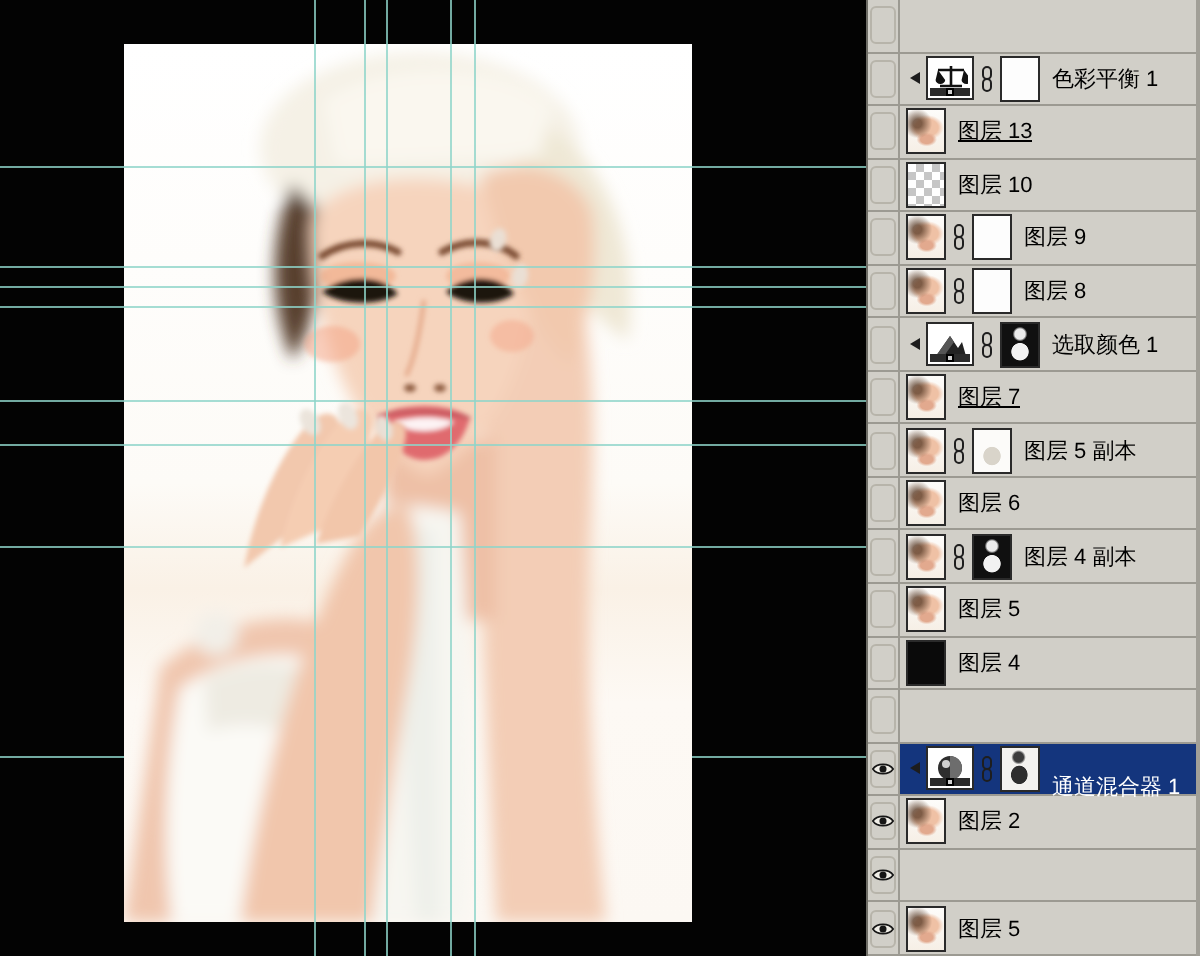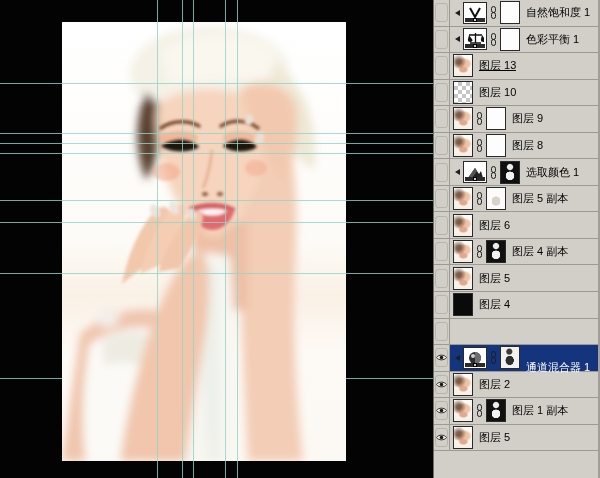--- a/index.html
+++ b/index.html
@@ -161,37 +161,20 @@
         <div class="guide-h" style="top: 222px;"></div>
         <div class="guide-h" style="top: 273px;"></div>
       </div>
   </div>
 
   <div class="panel">
       <div class="lrow">
     <div class="eyebox">
       <span class="eyeframe"></span>
     </div>
-    <div class="rowcontent">
-      <span class="adj-badge"></span>
-      <span class="thumb thumb-adj">
-            <svg width="16" height="13" viewBox="0 0 16 13">
-              <path d="M3 2 L8 11 L13 2" fill="none" stroke="#111" stroke-width="2"></path>
-            </svg>
-            <span class="adj-slider"></span>
-          </span>
-      <span class="linkicn">
-        <svg width="7" height="13" viewBox="0 0 7 13">
-              <rect x="1.5" y="0.5" width="4" height="6" rx="2" fill="none" stroke="#1e1e1e"></rect>
-              <rect x="1.5" y="6.5" width="4" height="6" rx="2" fill="none" stroke="#1e1e1e"></rect>
-            </svg>
-      </span>
-      <span class="thumb mask mask-white"></span>
-      <span class="lname">自然饱和度 1</span>
-    </div>
   </div>
       <div class="lrow">
     <div class="eyebox">
       <span class="eyeframe"></span>
     </div>
     <div class="rowcontent">
       <span class="adj-badge"></span>
       <span class="thumb thumb-adj">
             <svg width="17" height="14" viewBox="0 0 17 14">
               <path d="M8.5 1 V11 M3 11 H14 M2 3 H15" stroke="#111" stroke-width="1.3" fill="none"></path>
@@ -279,20 +262,31 @@
             <span class="adj-slider"></span>
           </span>
       <span class="linkicn">
         <svg width="7" height="13" viewBox="0 0 7 13">
               <rect x="1.5" y="0.5" width="4" height="6" rx="2" fill="none" stroke="#1e1e1e"></rect>
               <rect x="1.5" y="6.5" width="4" height="6" rx="2" fill="none" stroke="#1e1e1e"></rect>
             </svg>
       </span>
       <span class="thumb mask mask-dark-figure"></span>
       <span class="lname">选取颜色 1</span>
+    </div>
+  </div>
+      <div class="lrow">
+    <div class="eyebox">
+      <span class="eyeframe"></span>
+    </div>
+    <div class="rowcontent">
+
+      <span class="thumb thumb-photo"></span>
+
+      <span class="lname u">图层 7</span>
     </div>
   </div>
       <div class="lrow">
     <div class="eyebox">
       <span class="eyeframe"></span>
     </div>
     <div class="rowcontent">
 
       <span class="thumb thumb-photo"></span>
       <span class="linkicn">
@@ -407,32 +401,20 @@
   </div>
       <div class="lrow">
     <div class="eyebox">
       <span class="eyeframe">
             <svg width="13" height="9" viewBox="0 0 13 9">
               <path d="M0.5 4.5 C3 0.8 10 0.8 12.5 4.5 C10 8.2 3 8.2 0.5 4.5 Z" fill="#efede6" stroke="#161616"></path>
               <circle cx="6.5" cy="4.5" r="2.1" fill="#161616"></circle>
             </svg>
           </span>
     </div>
-    <div class="rowcontent">
-
-      <span class="thumb thumb-photo"></span>
-      <span class="linkicn">
-        <svg width="7" height="13" viewBox="0 0 7 13">
-              <rect x="1.5" y="0.5" width="4" height="6" rx="2" fill="none" stroke="#1e1e1e"></rect>
-              <rect x="1.5" y="6.5" width="4" height="6" rx="2" fill="none" stroke="#1e1e1e"></rect>
-            </svg>
-      </span>
-      <span class="thumb mask mask-dark-figure"></span>
-      <span class="lname">图层 1 副本</span>
-    </div>
   </div>
       <div class="lrow">
     <div class="eyebox">
       <span class="eyeframe">
             <svg width="13" height="9" viewBox="0 0 13 9">
               <path d="M0.5 4.5 C3 0.8 10 0.8 12.5 4.5 C10 8.2 3 8.2 0.5 4.5 Z" fill="#efede6" stroke="#161616"></path>
               <circle cx="6.5" cy="4.5" r="2.1" fill="#161616"></circle>
             </svg>
           </span>
     </div>

